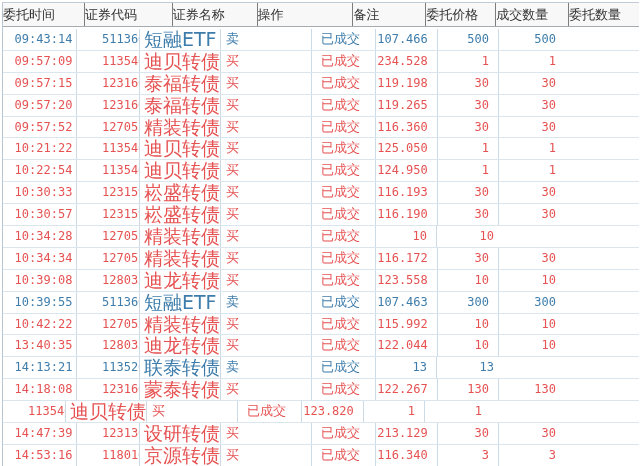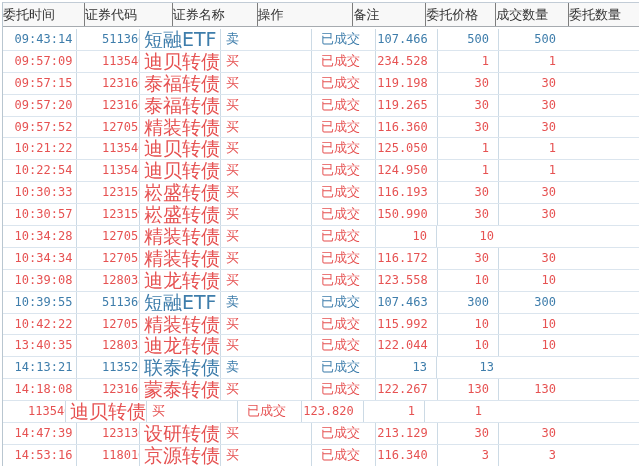--- a/index.html
+++ b/index.html
@@ -171,21 +171,21 @@
     <div class="cell c-qty">30</div>
     <div class="cell c-exec">30</div>
   </div>
 
   <div class="row buy">
     <div class="cell c-time">10:30:57</div>
     <div class="cell c-code">123159</div>
     <div class="cell c-name">崧盛转债</div>
     <div class="cell c-op">买</div>
     <div class="cell c-remark">已成交</div>
-    <div class="cell c-price">150.990</div>
+    <div class="cell c-price">116.190</div>
     <div class="cell c-qty">30</div>
     <div class="cell c-exec">30</div>
   </div>
 
   <div class="row buy">
     <div class="cell c-time">10:34:28</div>
     <div class="cell c-code">127055</div>
     <div class="cell c-name">精装转债</div>
     <div class="cell c-op">买</div>
     <div class="cell c-remark">已成交</div>

